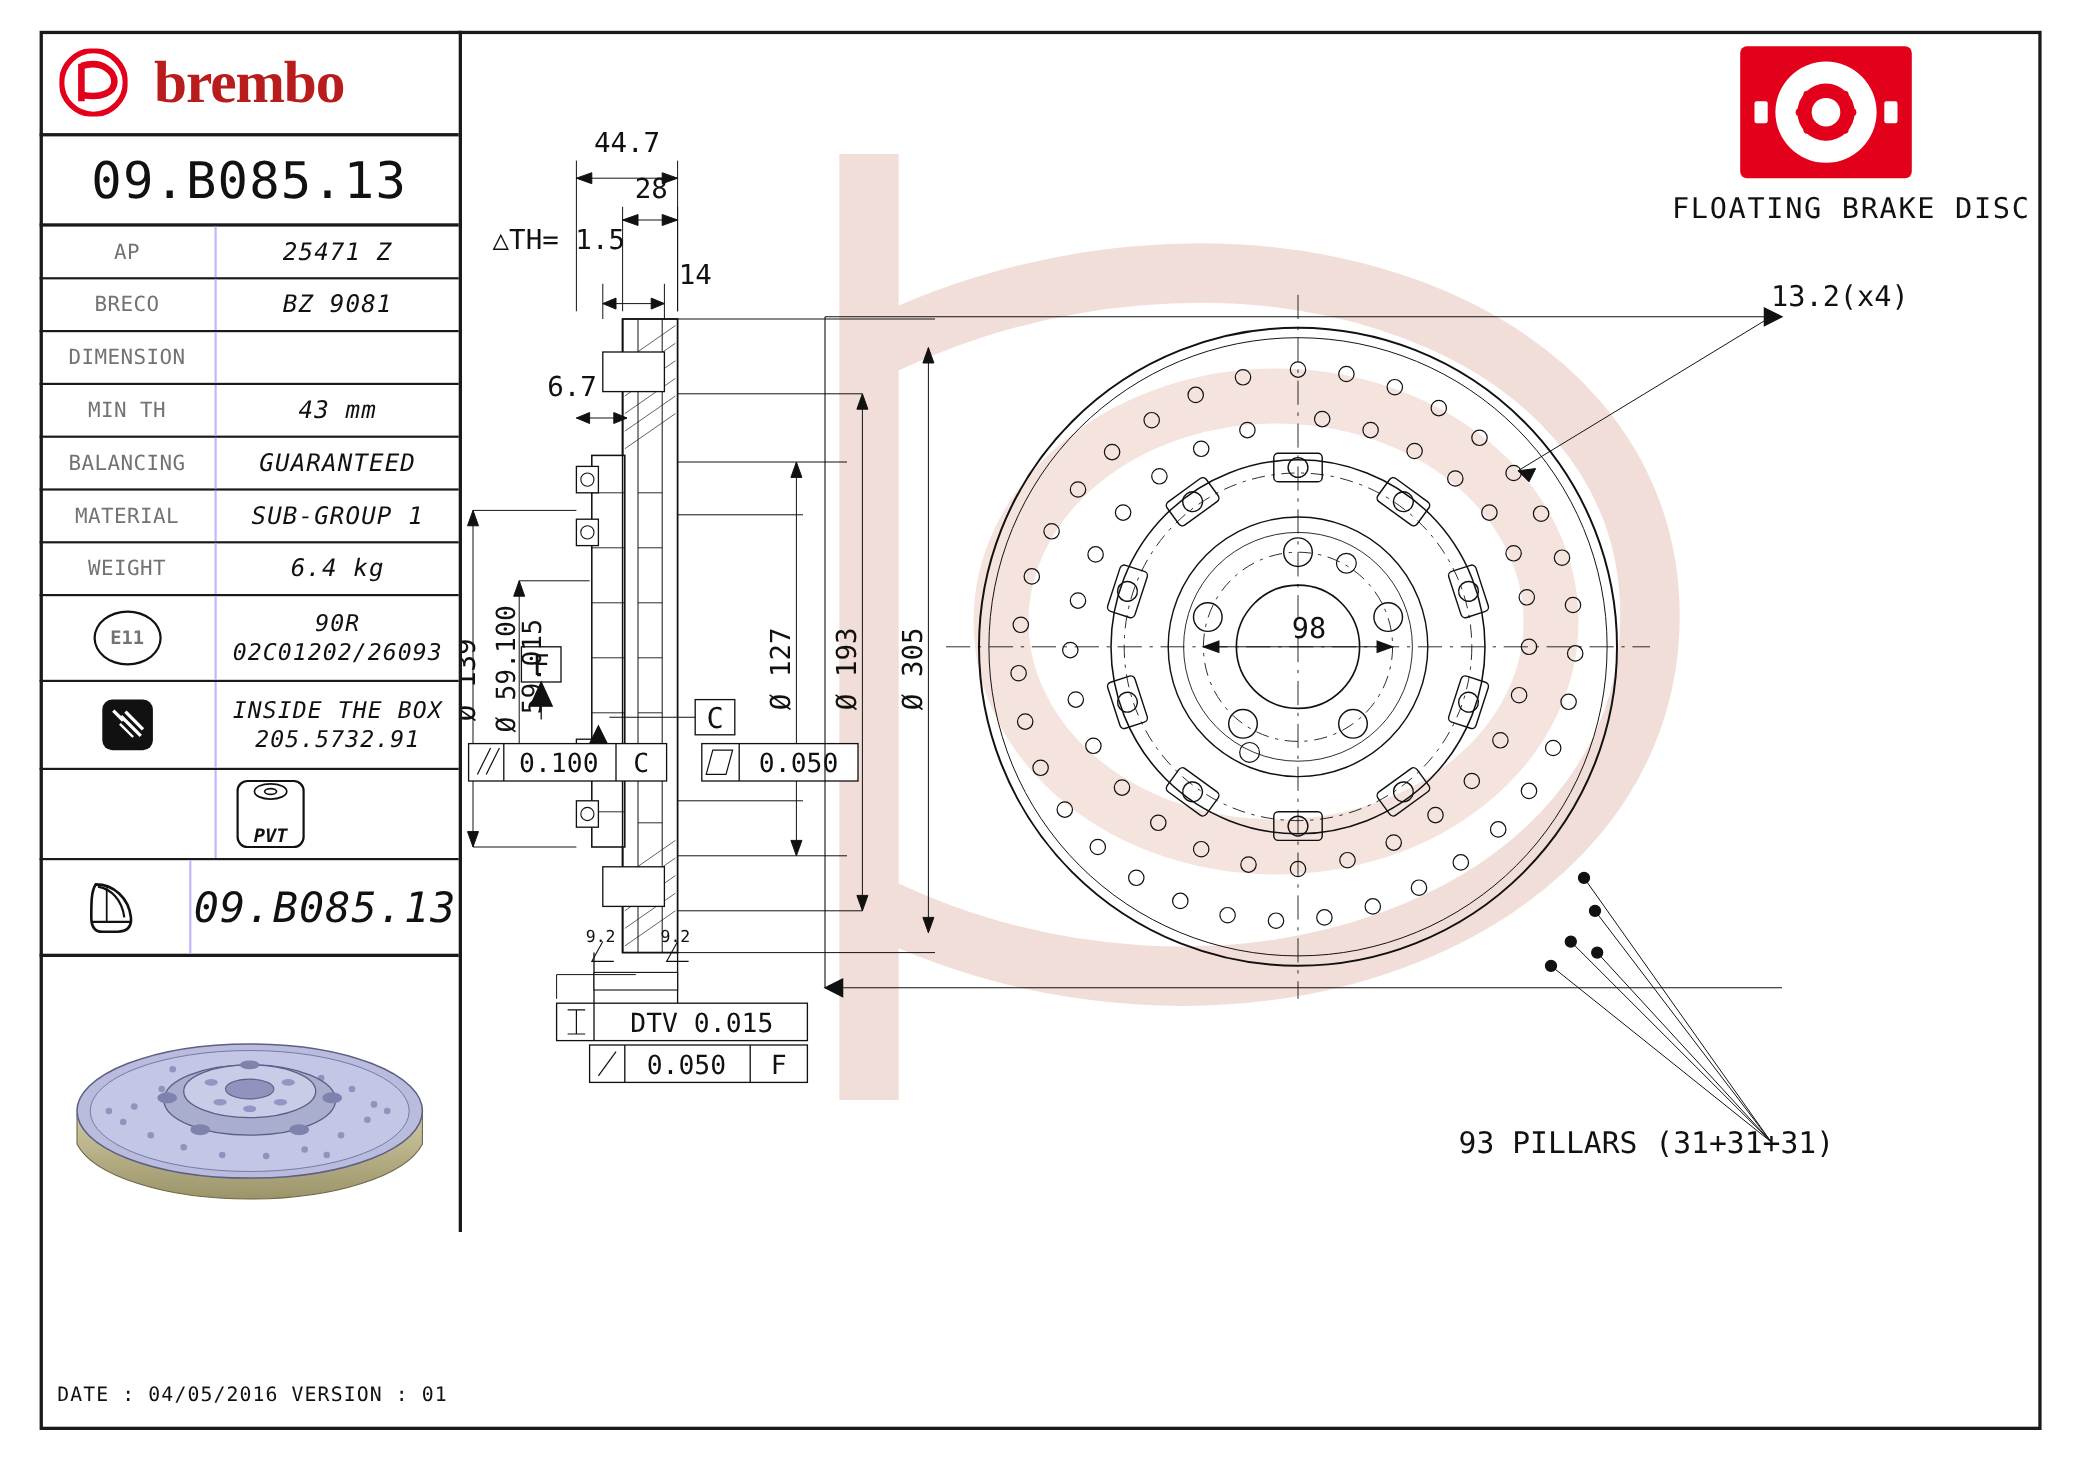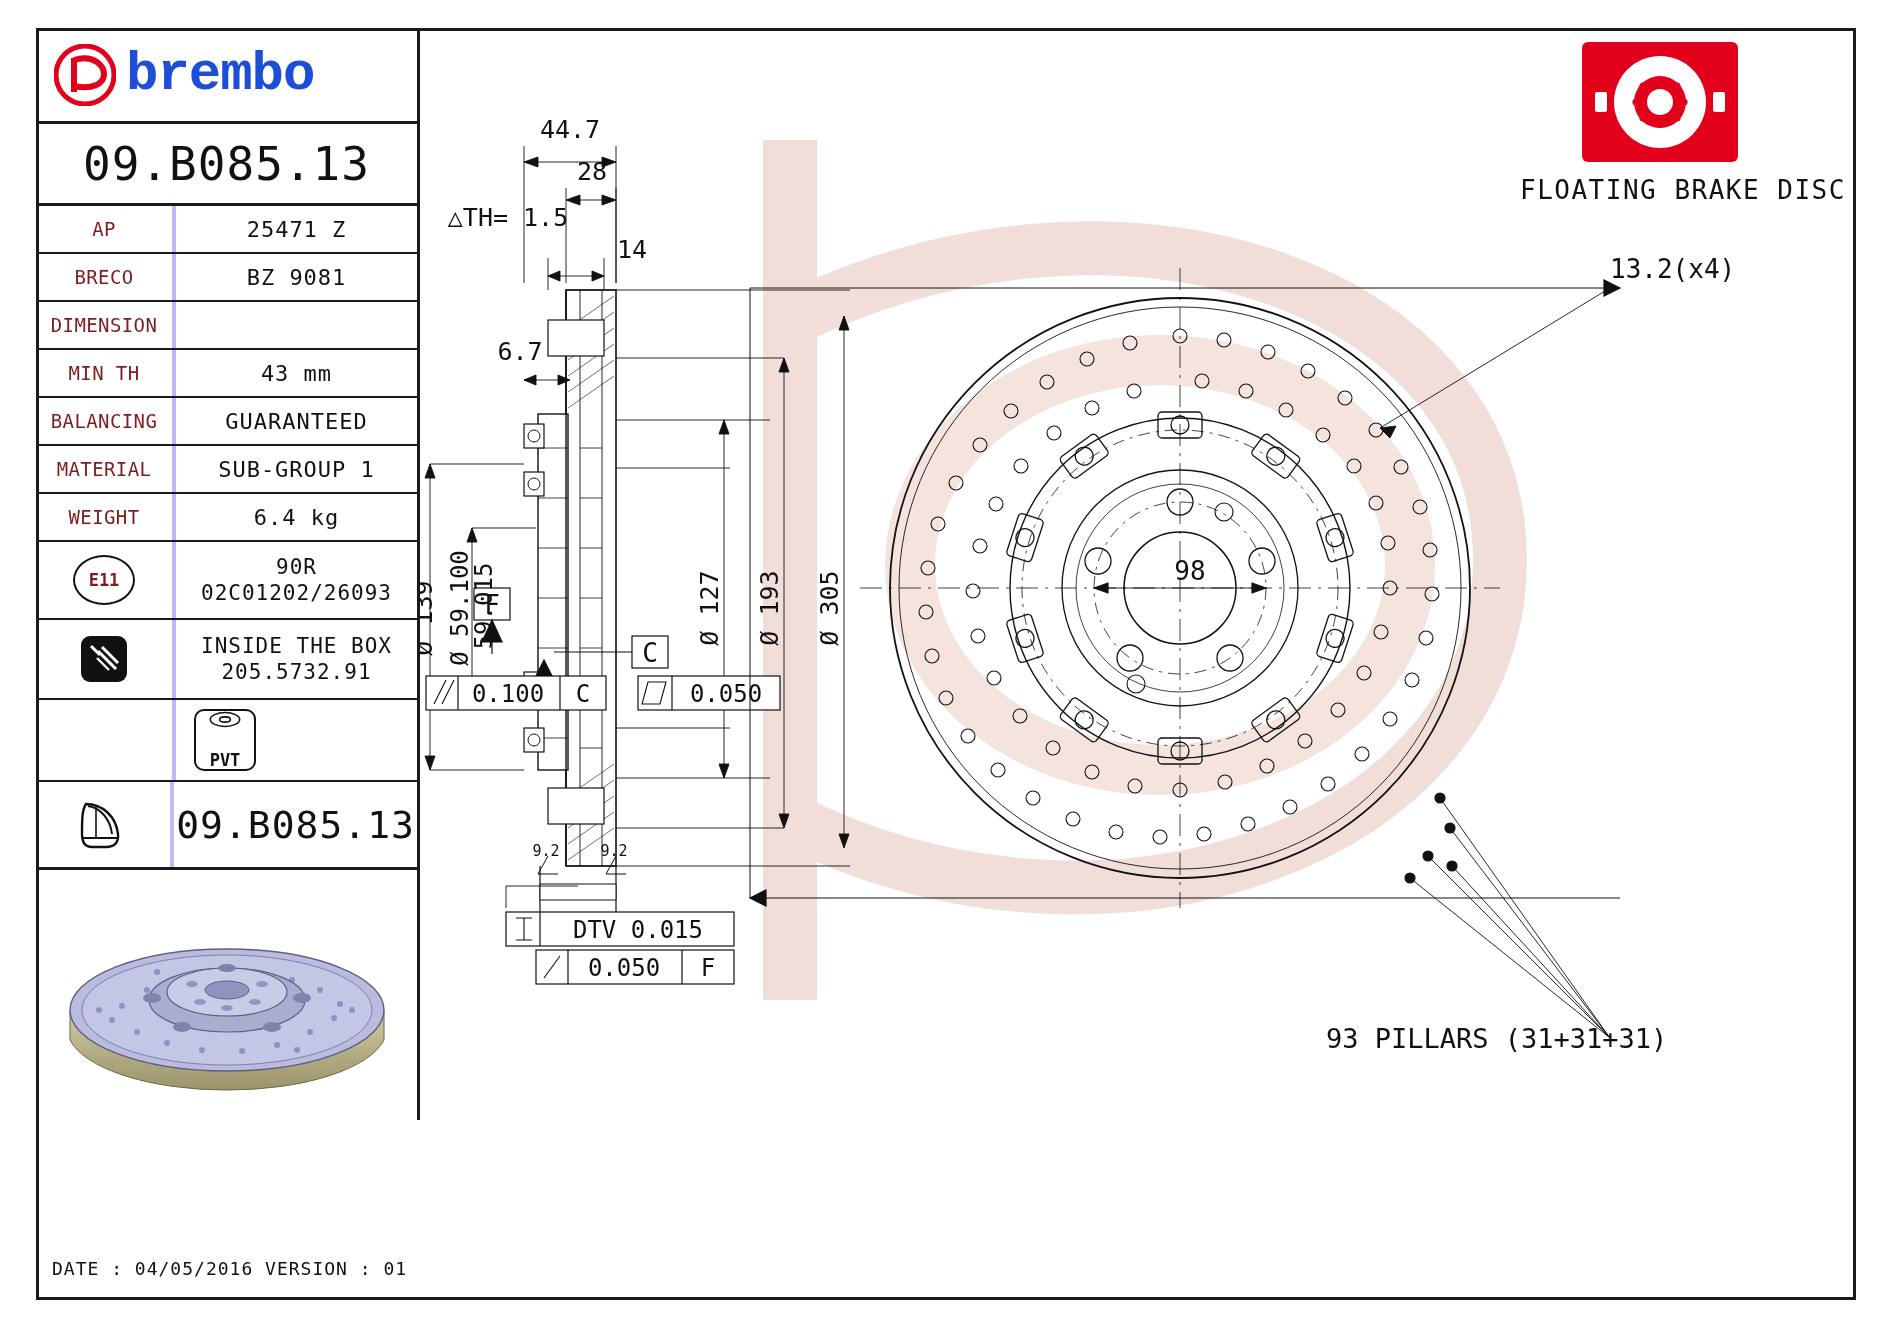--- a/index.html
+++ b/index.html
@@ -46,58 +46,59 @@
     box-sizing: border-box;
     border-right: 3px solid #1a1a1a;
     z-index: 4;
   }
   .row {
     display: flex;
     border-bottom: 2px solid #1a1a1a;
     box-sizing: border-box;
   }
   .cell-l {
-    width: 140px;
+    width: 161px;
     box-sizing: border-box;
-    border-right: 4px solid #c4b5fd;
+    border-right: 2px solid #c4b5fd;
     display: flex;
     align-items: center;
     justify-content: center;
     font-size: 19px;
     letter-spacing: 0.4px;
-    color: #7f1d1d;
+    color: #737373;
     padding: 6px 2px;
   }
   .cell-r {
     flex: 1;
     box-sizing: border-box;
     display: flex;
     align-items: center;
     justify-content: center;
     font-size: 22px;
     letter-spacing: 1px;
     color: #111;
     padding: 6px 2px;
     text-align: center;
+    font-style: italic;
   }
   .logo-row {
     height: 96px;
     display: flex;
     align-items: center;
     padding-left: 18px;
     border-bottom: 3px solid #1a1a1a;
     box-sizing: border-box;
   }
   .brembo-word {
-    font-family: Liberation Mono, monospace;
+    font-family: Liberation Serif, serif;
     font-weight: bold;
     font-size: 54px;
     letter-spacing: -1px;
-    color: #1d4ed8;
-    margin-left: 10px;
+    color: #b91c1c;
+    margin-left: 24px;
   }
   .code-row {
     height: 82px;
     display: flex;
     align-items: center;
     justify-content: center;
     border-bottom: 3px solid #1a1a1a;
     box-sizing: border-box;
   }
   .code-text {

